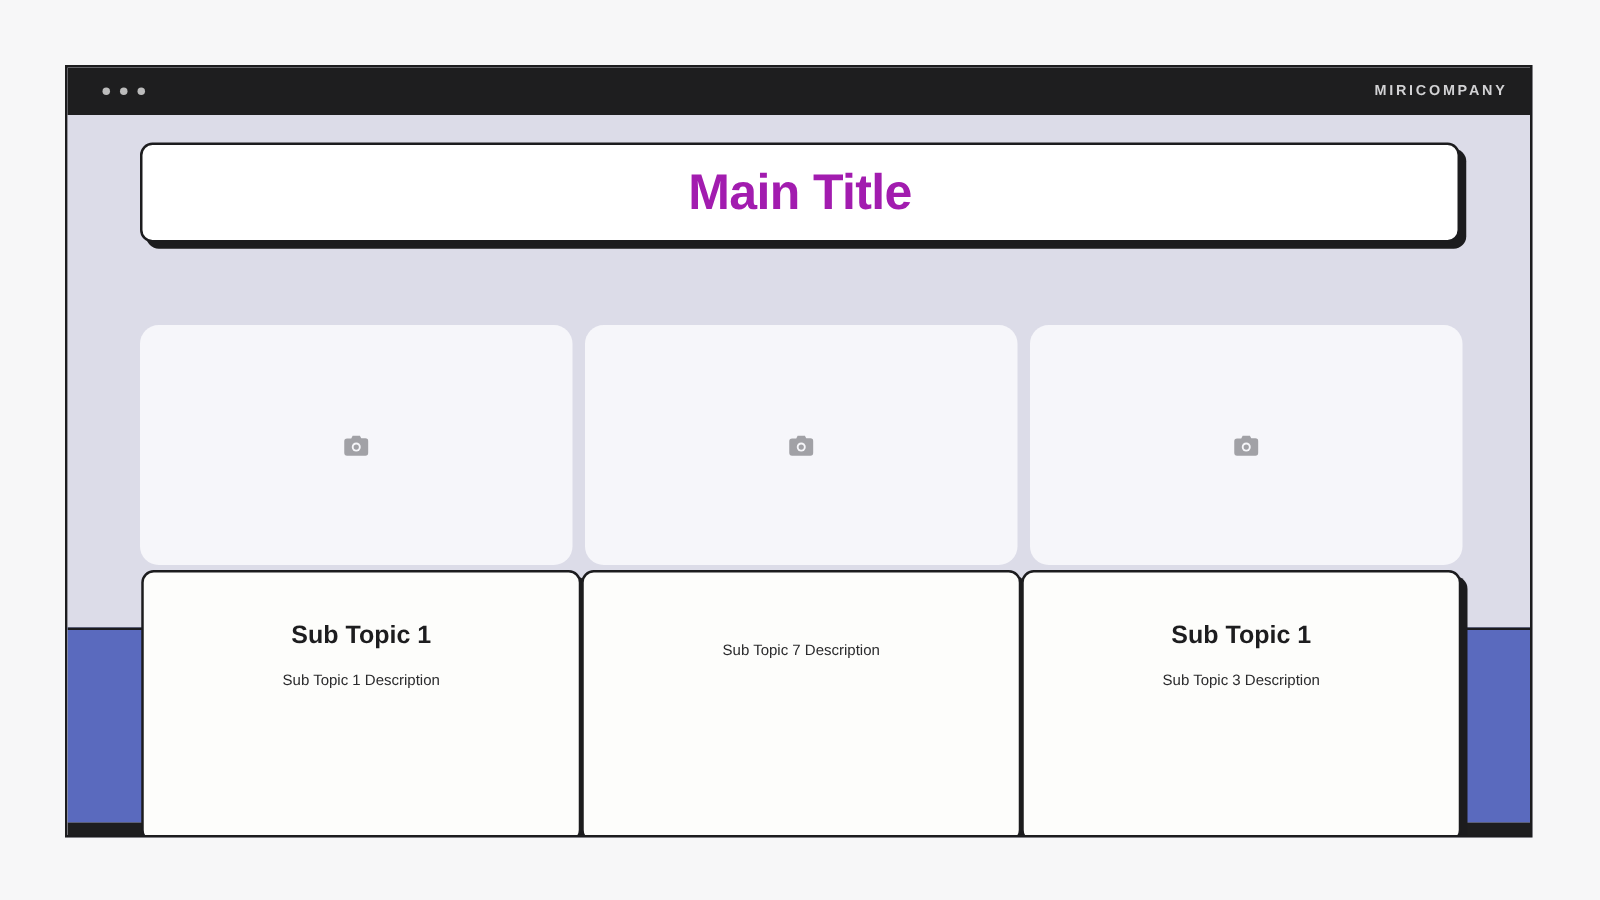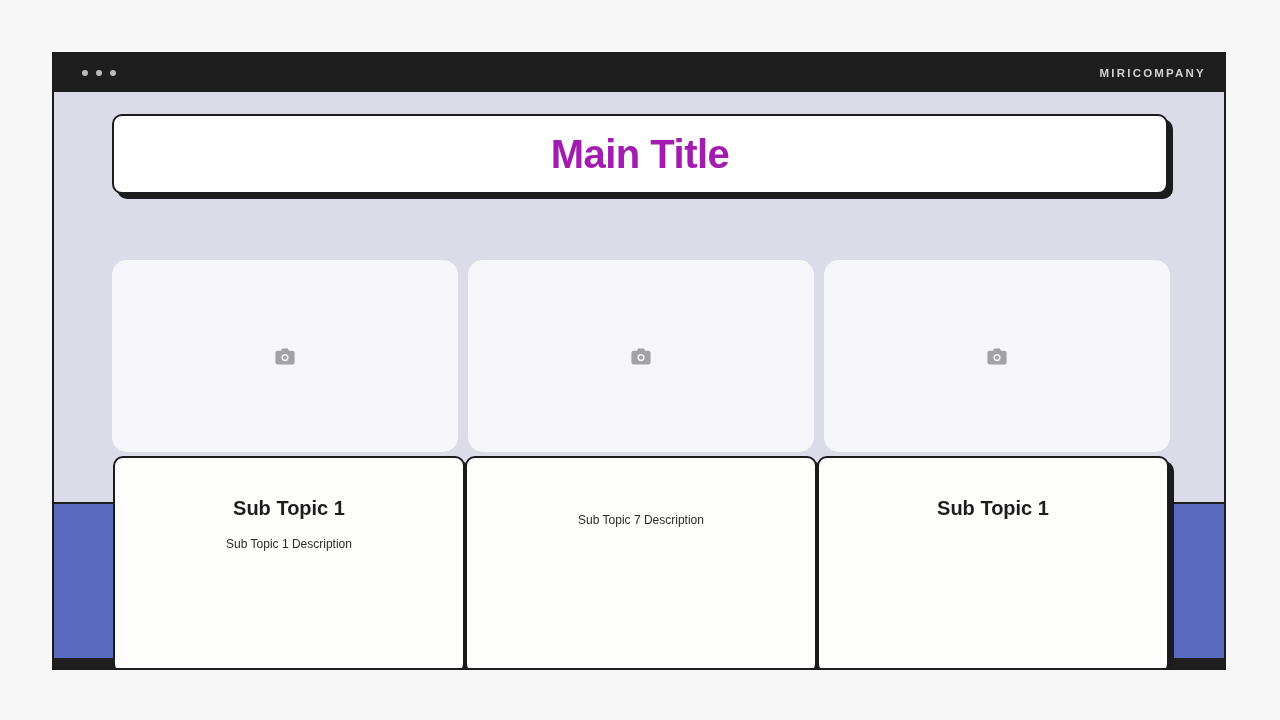--- a/index.html
+++ b/index.html
@@ -183,17 +183,18 @@
         <div class="sub-title">Sub Topic 1</div>
         <div class="sub-desc">Sub Topic 1 Description</div>
       </div>
 
       <div class="sub-card">
         <div class="sub-desc">Sub Topic 7 Description</div>
       </div>
 
       <div class="sub-card">
         <div class="sub-title">Sub Topic 1</div>
+        <div class="sub-desc">Sub Topic 3 Description</div>
       </div>
     </div>
 
   </div>
 </div>
 
 </body></html>

